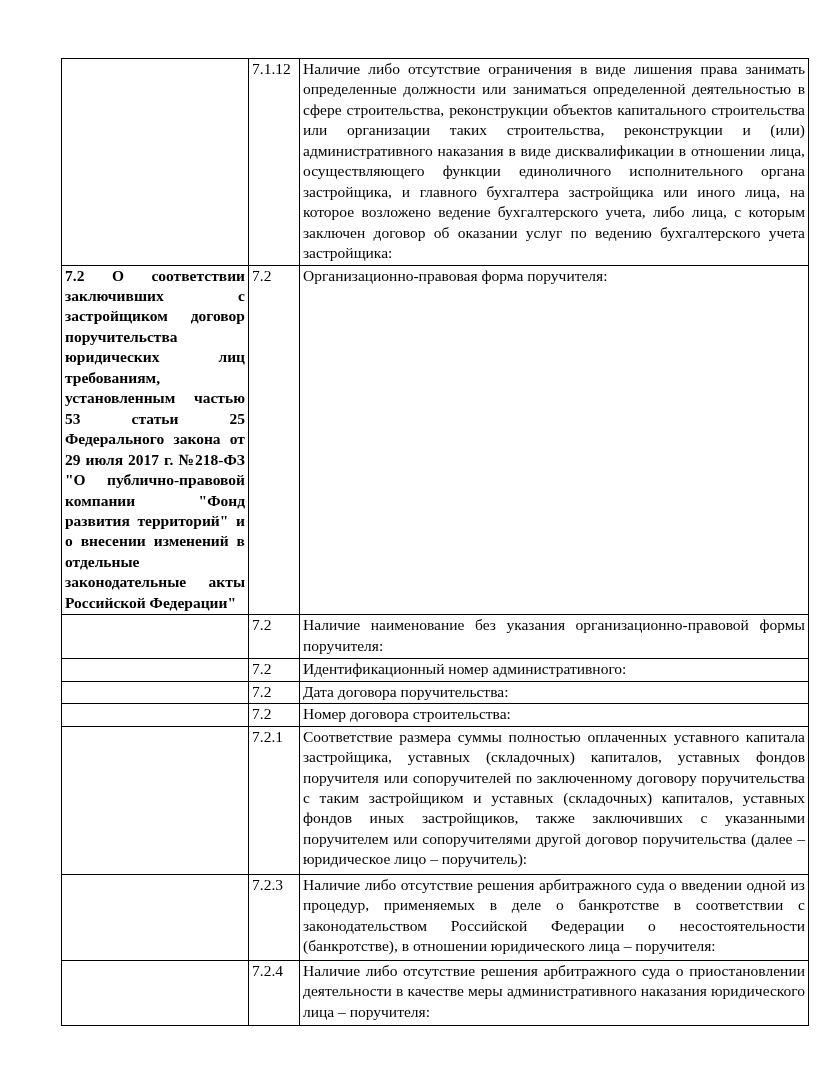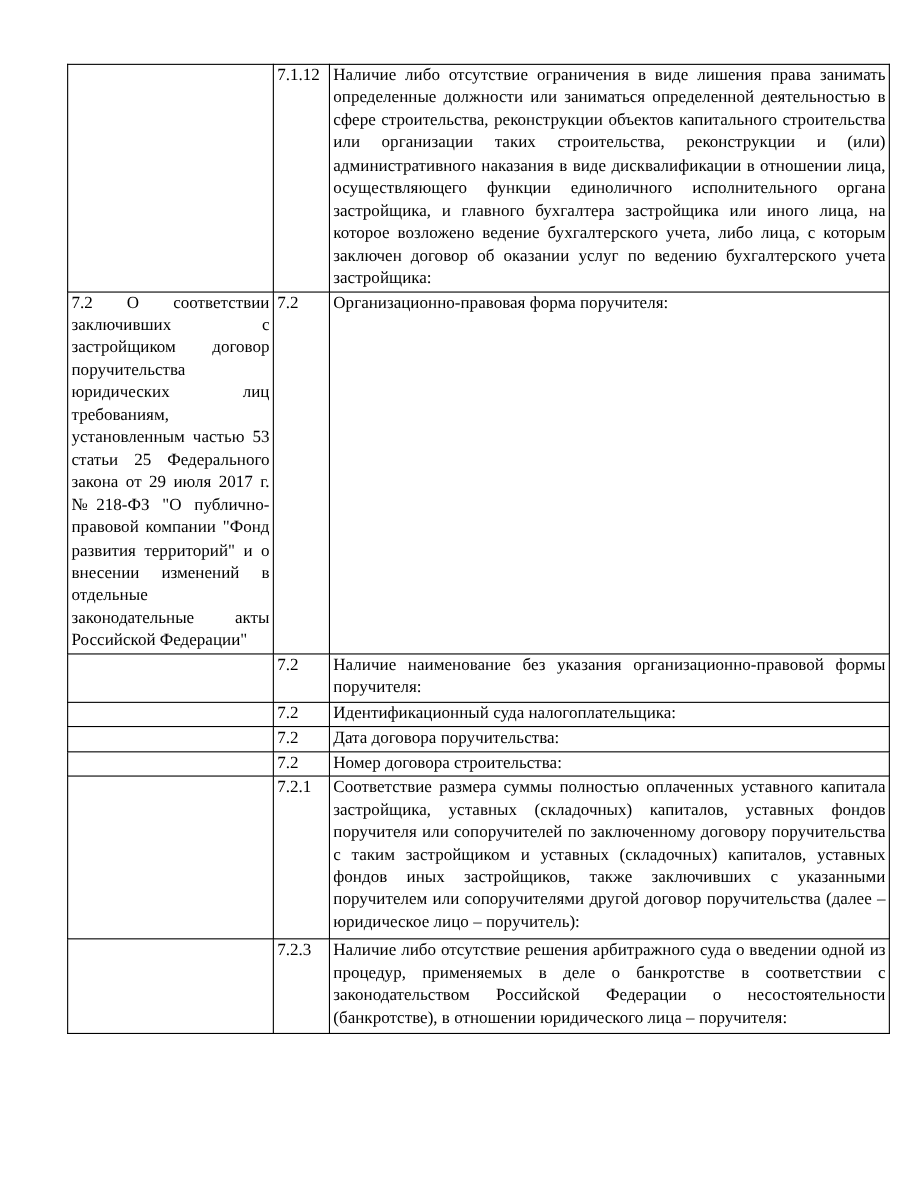--- a/index.html
+++ b/index.html
@@ -30,20 +30,21 @@
     vertical-align: top;
     padding: 0 3px 1px 3px;
     font-size: 15.5px;
     line-height: 1.32;
     overflow: hidden;
   }
   td.section-cell {
     text-align: justify;
     line-height: 1.185;
     padding: 0 2px 1px 2px;
+    font-weight: bold;
   }
   td.number-cell {
     vertical-align: middle;
     padding-left: 4px;
     text-align: left;
   }
   td.text-cell {
     text-align: justify;
   }
   td.vmid { vertical-align: middle; margin-left: 31px; }
@@ -70,21 +71,21 @@
         <td class="text-cell vmid">Организационно-правовая форма поручителя:</td>
       </tr>
       <tr style="height:44px">
         <td class="section-cell"></td>
         <td class="number-cell">7.2</td>
         <td class="text-cell">Наличие наименование без указания организационно-правовой формы поручителя:</td>
       </tr>
       <tr style="height:22px">
         <td class="section-cell"></td>
         <td class="number-cell">7.2</td>
-        <td class="text-cell">Идентификационный суда налогоплательщика:</td>
+        <td class="text-cell">Идентификационный номер административного:</td>
       </tr>
       <tr style="height:22px">
         <td class="section-cell"></td>
         <td class="number-cell">7.2</td>
         <td class="text-cell">Дата договора поручительства:</td>
       </tr>
       <tr style="height:22px">
         <td class="section-cell"></td>
         <td class="number-cell">7.2</td>
         <td class="text-cell">Номер договора строительства:</td>
@@ -92,15 +93,20 @@
       <tr style="height:148px">
         <td class="section-cell"></td>
         <td class="number-cell">7.2.1</td>
         <td class="text-cell">Соответствие размера суммы полностью оплаченных уставного капитала застройщика, уставных (складочных) капиталов, уставных фондов поручителя или сопоручителей по заключенному договору поручительства с таким застройщиком и уставных (складочных) капиталов, уставных фондов иных застройщиков, также заключивших с указанными поручителем или сопоручителями другой договор поручительства (далее – юридическое лицо – поручитель):</td>
       </tr>
       <tr style="height:86px">
         <td class="section-cell"></td>
         <td class="number-cell">7.2.3</td>
         <td class="text-cell">Наличие либо отсутствие решения арбитражного суда о введении одной из процедур, применяемых в деле о банкротстве в соответствии с законодательством Российской Федерации о несостоятельности (банкротстве), в отношении юридического лица – поручителя:</td>
       </tr>
+      <tr style="height:65px">
+        <td class="section-cell"></td>
+        <td class="number-cell">7.2.4</td>
+        <td class="text-cell">Наличие либо отсутствие решения арбитражного суда о приостановлении деятельности в качестве меры административного наказания юридического лица – поручителя:</td>
+      </tr>
     </tbody>
   </table>
 </div>
 
 </body></html>

